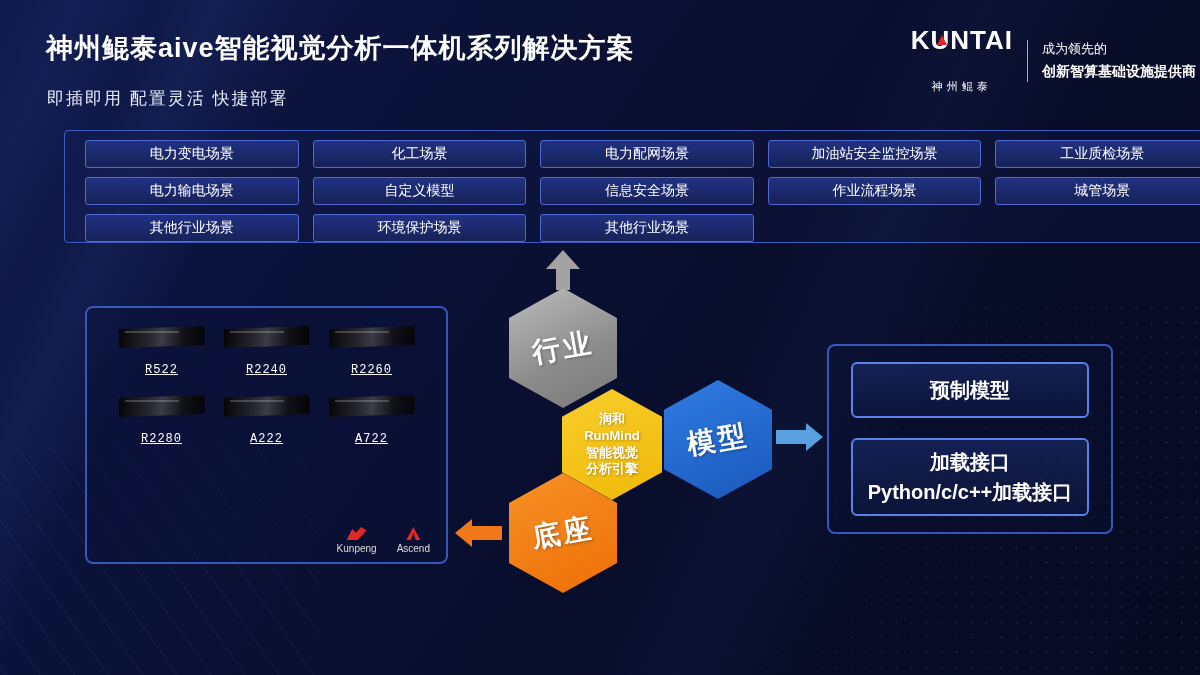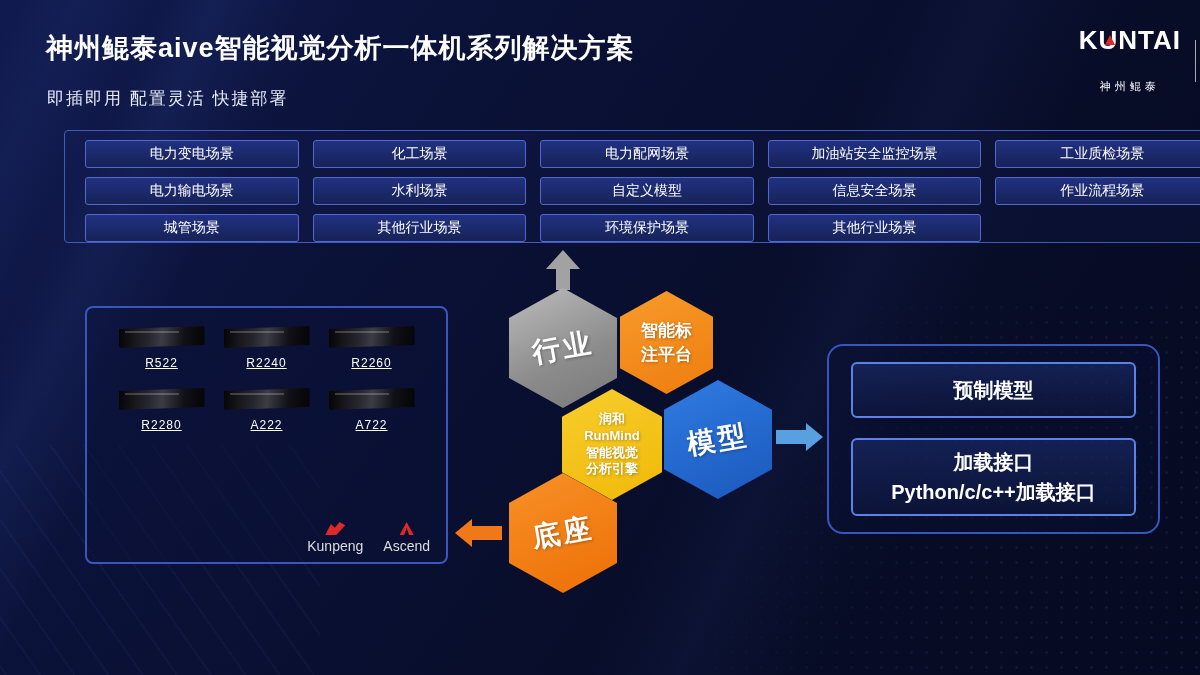--- a/index.html
+++ b/index.html
@@ -43,27 +43,27 @@
   
   .products-box{position:absolute;left:85px;top:306px;width:363px;height:258px;box-sizing:border-box;
       border:2px solid #3757bd;border-radius:8px;background:rgba(10,18,55,.45);}
   .products-title{text-align:center;color:#fff;font-weight:bold;font-size:16px;margin-top:14px;letter-spacing:1px;}
   .product-grid{display:grid;grid-template-columns:repeat(3,1fr);row-gap:18px;padding:18px 22px 0;}
   .product{display:flex;flex-direction:column;align-items:center;}
   .server{width:86px;height:22px;border-radius:2px;position:relative;
       background:linear-gradient(95deg,#050507,#26262e 35%,#3c3c46 50%,#101016 75%,#050507);
       clip-path:polygon(0 14%,100% 0,100% 86%,0 100%);}
   .server::after{content:"";position:absolute;left:8%;top:22%;width:62%;height:2px;background:rgba(255,255,255,.2);}
-  .server-label{margin-top:8px;color:#fff;font-size:12px;text-decoration:underline;letter-spacing:1px;}
+  .server-label{margin-top:15px;color:#fff;font-size:12px;text-decoration:underline;letter-spacing:1px;font-family:Liberation Mono, monospace;}
   .partner-logos{position:absolute;right:16px;bottom:8px;display:flex;gap:20px;}
   .partner{display:flex;flex-direction:column;align-items:center;}
   .partner-icon{width:20px;height:13px;background:#e02828;}
   .icon-kunpeng{clip-path:polygon(0 100%,28% 15%,48% 45%,72% 0,100% 25%,55% 100%);}
   .icon-ascend{clip-path:polygon(15% 100%,50% 0,85% 100%,62% 100%,50% 45%,38% 100%);}
-  .partner-label{color:#ddd;font-size:14px;margin-top:3px;}
+  .partner-label{color:#ddd;font-size:10px;margin-top:3px;}
   
   .hex{position:absolute;clip-path:polygon(50% 0,100% 25%,100% 75%,50% 100%,0 75%,0 25%);
       display:flex;flex-direction:column;align-items:center;justify-content:center;
       color:#fff;font-weight:bold;text-align:center;text-shadow:1px 1px 3px rgba(0,0,0,.3);}
   .hex-industry{left:509px;top:288px;width:108px;height:120px;
       background:linear-gradient(155deg,#bcbcbc,#8b8b8b 60%,#797979);}
   .hex-annotation{left:620px;top:291px;width:93px;height:103px;font-size:17px;line-height:1.4;
       background:linear-gradient(155deg,#f79b2b,#ee7d0e);}
   .hex-engine{left:562px;top:389px;width:100px;height:111px;font-size:13px;line-height:1.3;
       background:linear-gradient(155deg,#f8cd2c,#f0b908);}
@@ -79,22 +79,22 @@
   .arrow-up{position:absolute;left:546px;top:250px;width:34px;height:40px;display:flex;flex-direction:column;align-items:center;}
   .arrow-up .head{width:0;height:0;border-left:17px solid transparent;border-right:17px solid transparent;border-bottom:19px solid #a2a2a2;}
   .arrow-up .stem{width:14px;height:21px;background:#a2a2a2;}
   .arrow-left{position:absolute;left:455px;top:519px;display:flex;align-items:center;}
   .arrow-left .head{width:0;height:0;border-top:14px solid transparent;border-bottom:14px solid transparent;border-right:17px solid #f07818;}
   .arrow-left .stem{width:30px;height:14px;background:#f07818;}
   .arrow-right{position:absolute;left:776px;top:423px;display:flex;align-items:center;}
   .arrow-right .stem{width:30px;height:14px;background:#58a0e0;}
   .arrow-right .head{width:0;height:0;border-top:14px solid transparent;border-bottom:14px solid transparent;border-left:17px solid #58a0e0;}
   
-  .model-panel{position:absolute;left:827px;top:344px;width:333px;height:190px;box-sizing:border-box;
-      border:2px solid #3757bd;border-radius:16px;background:rgba(10,18,55,.35);}
+  .model-panel{position:absolute;left:827px;top:344px;width:286px;height:190px;box-sizing:border-box;
+      border:2px solid #3757bd;border-radius:8px;background:rgba(10,18,55,.35);}
   .inner-box{position:absolute;left:22px;right:22px;box-sizing:border-box;
       border:2px solid #5a82e8;border-radius:6px;
       background:linear-gradient(180deg,rgba(30,48,115,.55),rgba(14,24,65,.55));
       display:flex;flex-direction:column;align-items:center;justify-content:center;
       color:#fff;font-weight:bold;font-size:20px;text-align:center;}
   .preset-box{top:16px;height:56px;}
   .custom-box{top:92px;height:78px;line-height:1.5;}
 </style>
 </head>
 <body>
@@ -108,31 +108,34 @@
   <div class="subtitle">即插即用 配置灵活 快捷部署</div>
 
   <div class="brand">
     <div class="brand-left">
       <div class="logo-text">
         <span>KUNTAI</span>
       </div>
       <div class="logo-cn">神州鲲泰</div>
     </div>
     <div class="brand-divider"></div>
+    <div class="brand-tagline">
+      <div class="tag1">成为领先的</div>
+      <div class="tag2">创新智算基础设施提供商</div>
+    </div>
   </div>
 
   <div class="scenario-box">
     <div class="scenario-grid">
         <div class="chip">电力变电场景</div>
         <div class="chip">化工场景</div>
         <div class="chip">电力配网场景</div>
         <div class="chip">加油站安全监控场景</div>
         <div class="chip">工业质检场景</div>
         <div class="chip">电力输电场景</div>
-        <div class="chip">水利场景</div>
         <div class="chip">自定义模型</div>
         <div class="chip">信息安全场景</div>
         <div class="chip">作业流程场景</div>
         <div class="chip">城管场景</div>
         <div class="chip">其他行业场景</div>
         <div class="chip">环境保护场景</div>
         <div class="chip">其他行业场景</div>
       </div>
   </div>
 
@@ -181,24 +184,20 @@
   </div>
 
   <div class="arrow-left">
     <div class="head"></div>
     <div class="stem"></div>
   </div>
 
   <div class="hex hex-industry">
     <span class="hex-big">行业</span>
   </div>
-  <div class="hex hex-annotation">
-    <span class="hex-line">智能标</span>
-    <span class="hex-line">注平台</span>
-  </div>
   <div class="hex hex-engine">
     <span class="hex-line">润和</span>
     <span class="hex-line">RunMind</span>
     <span class="hex-line">智能视觉</span>
     <span class="hex-line">分析引擎</span>
   </div>
   <div class="hex hex-model">
     <span class="hex-big">模型</span>
   </div>
   <div class="hex hex-base">

